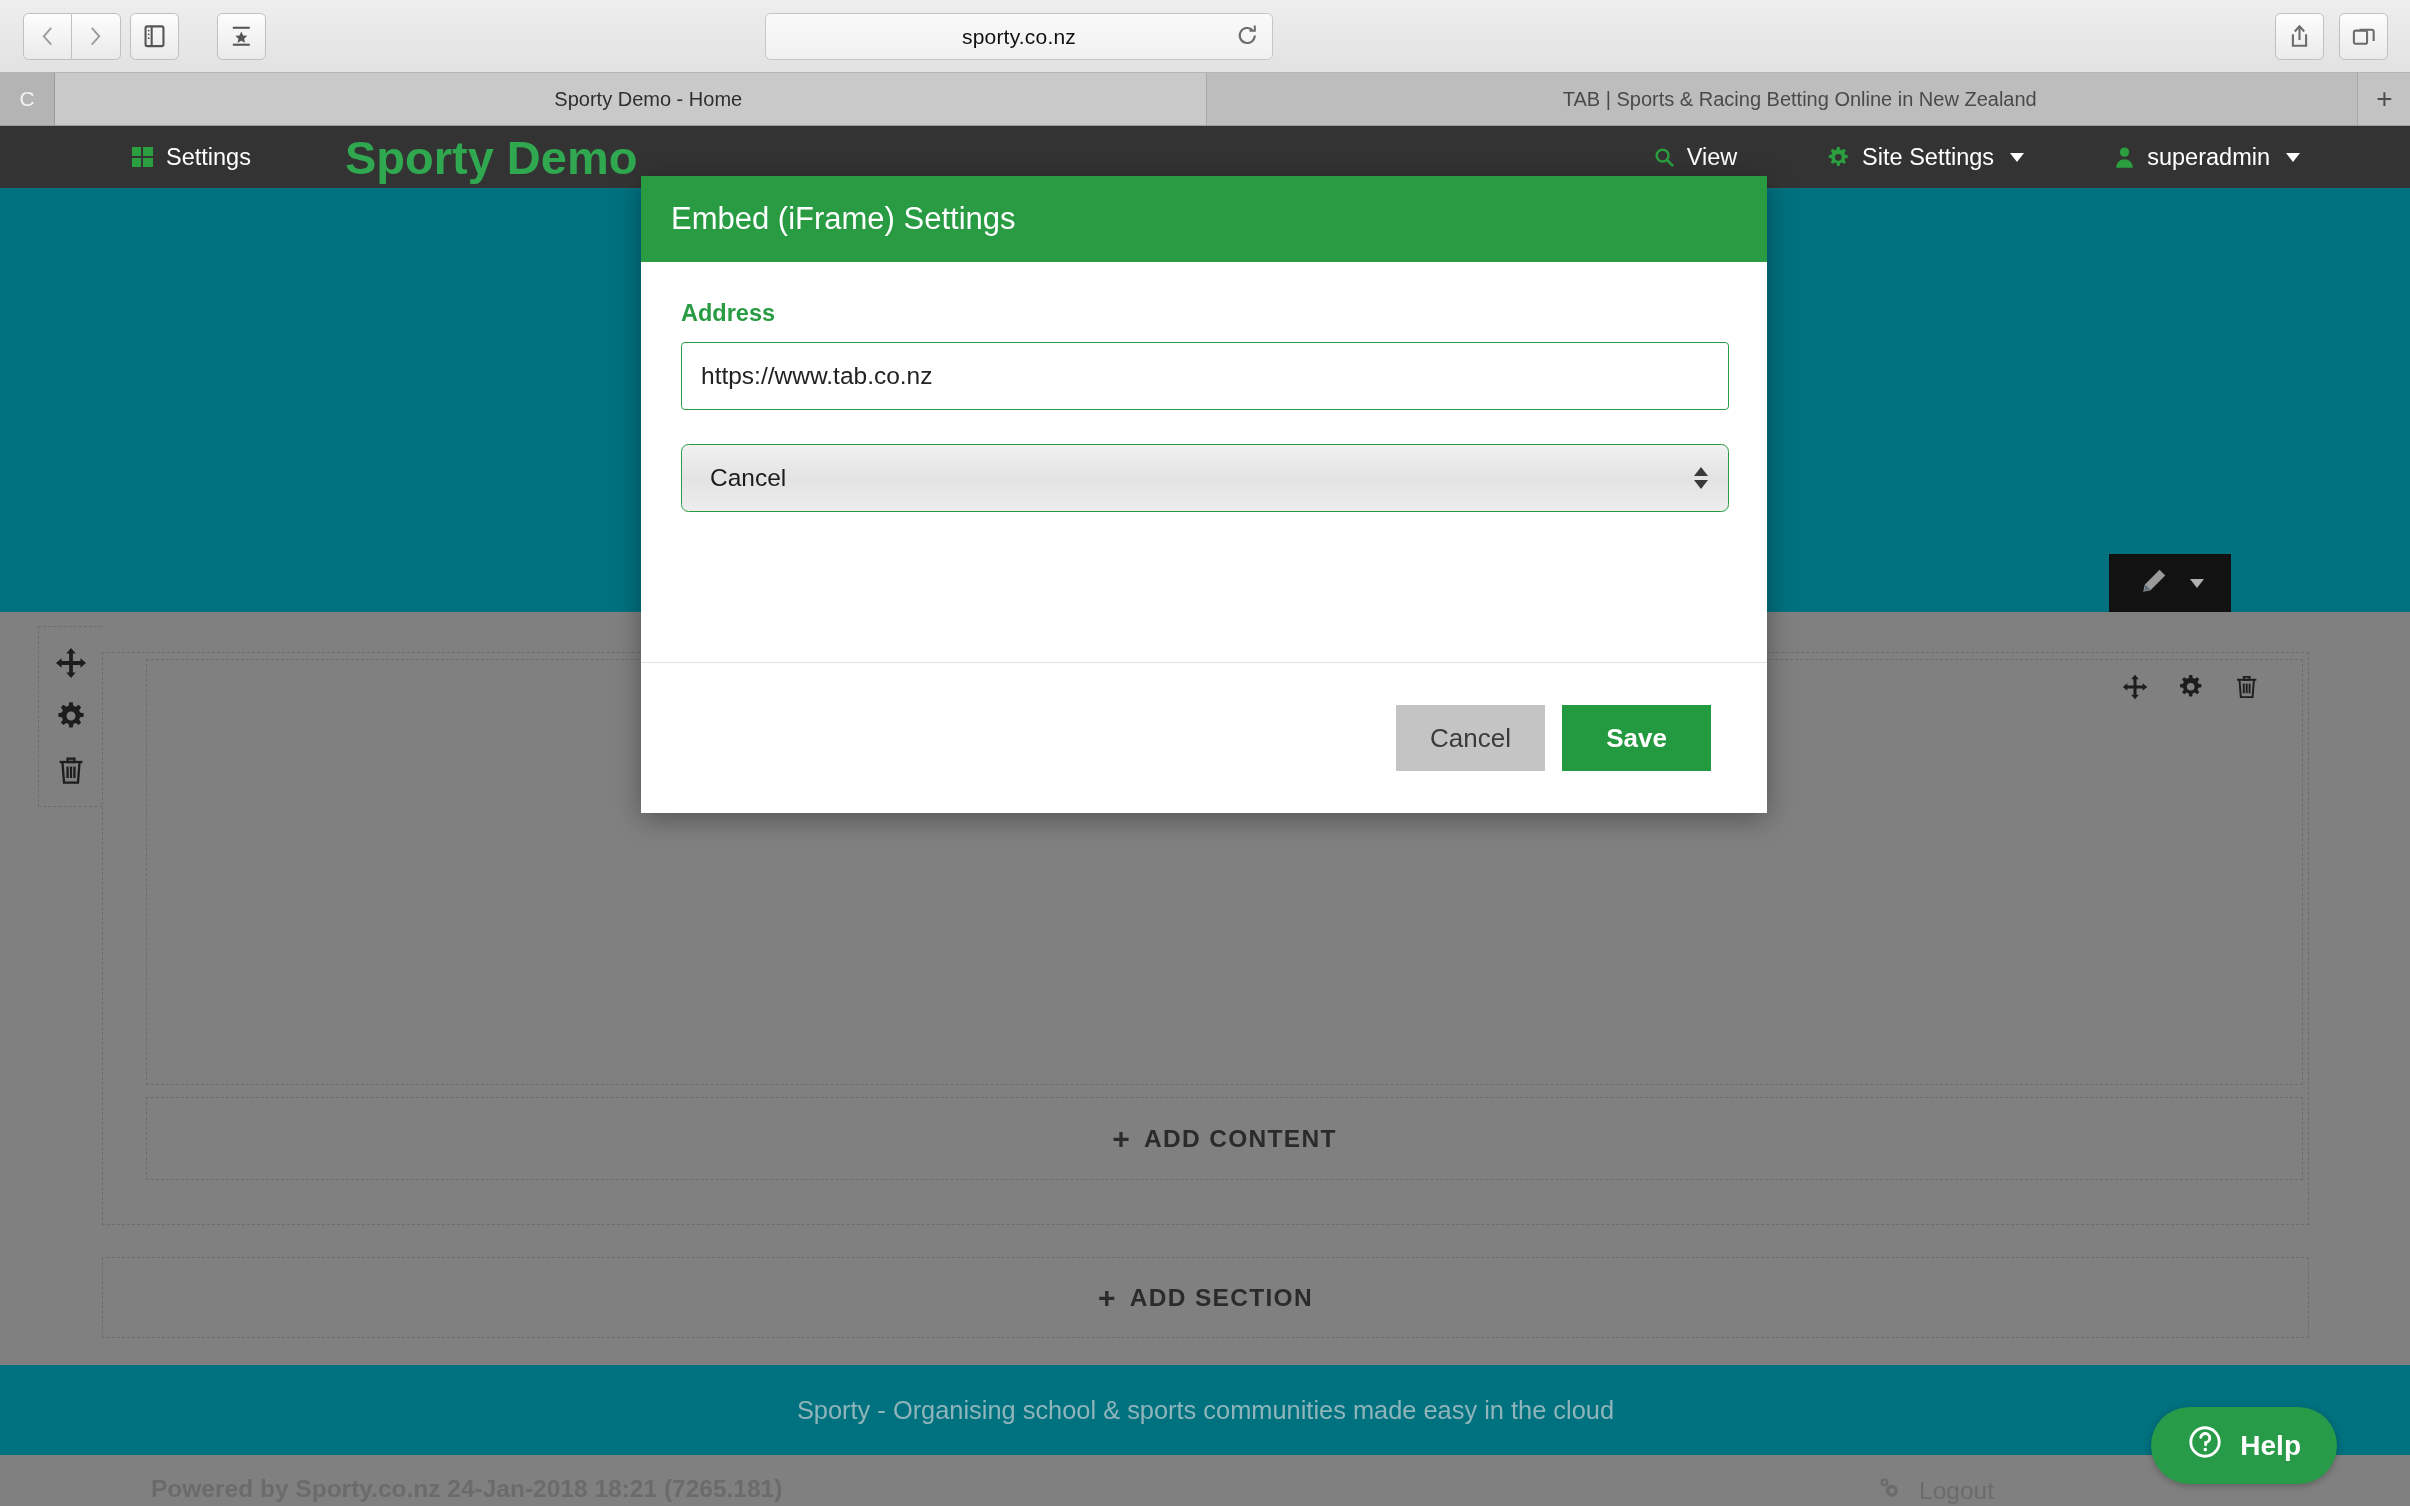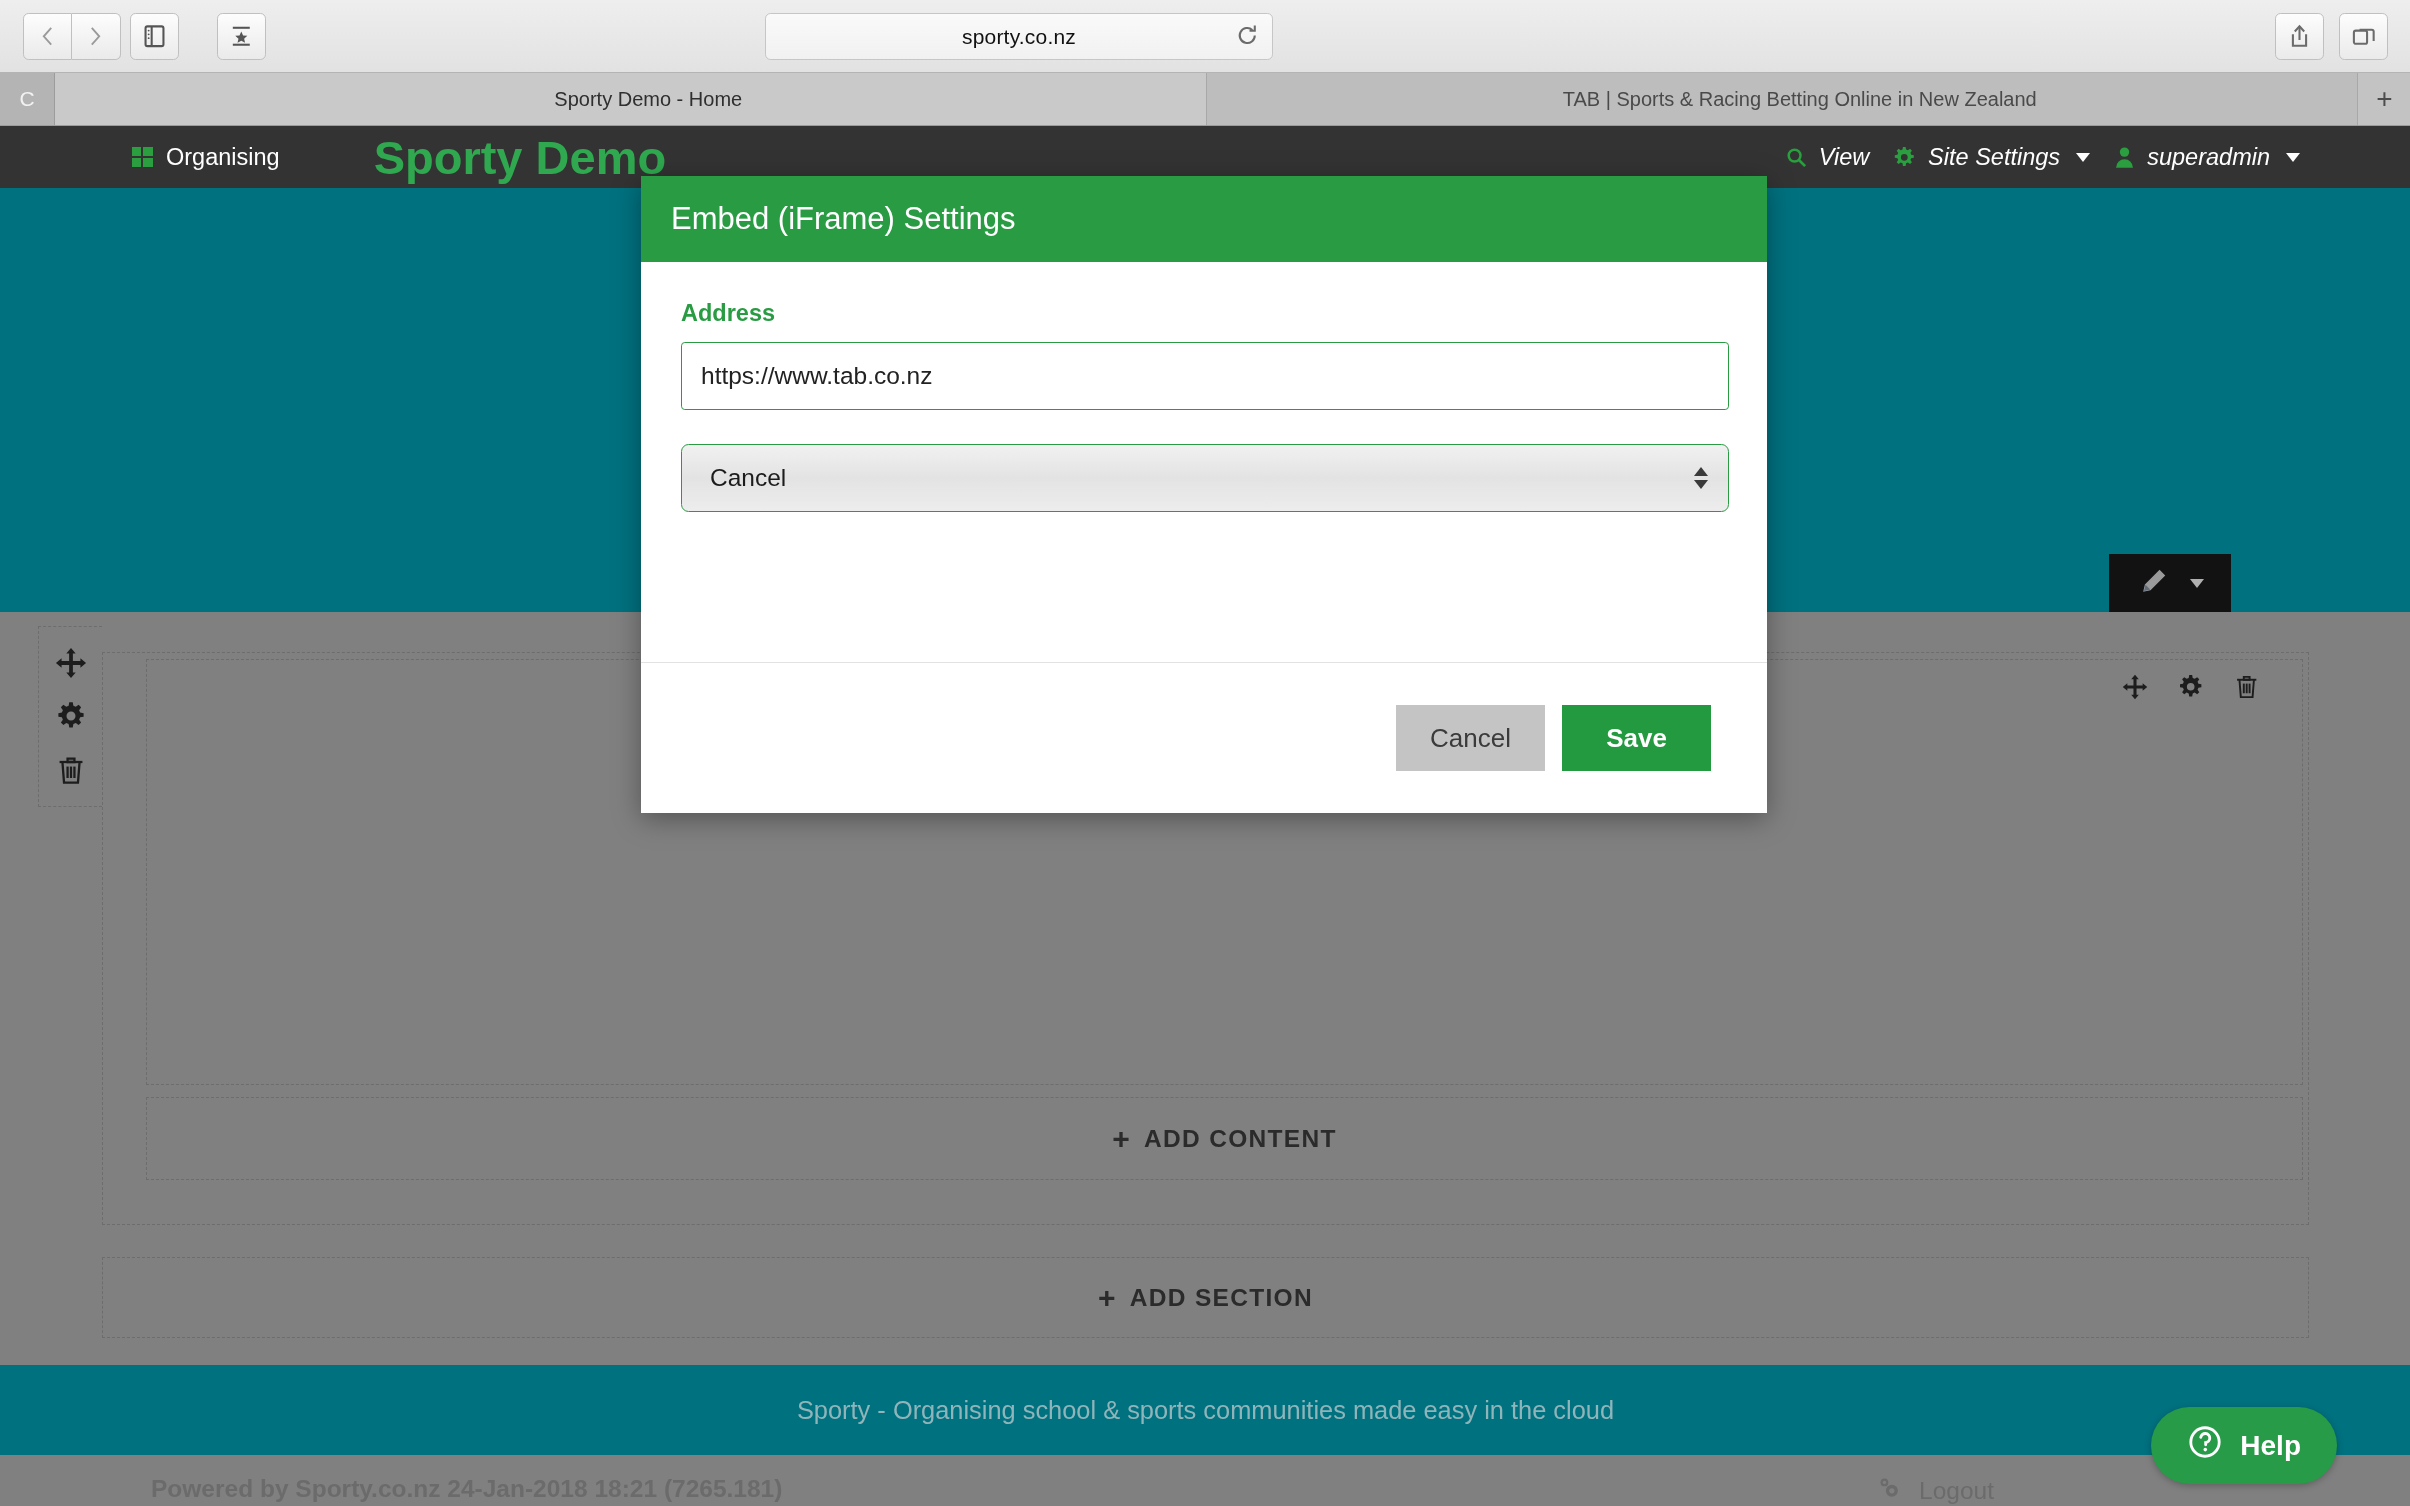--- a/index.html
+++ b/index.html
@@ -84,21 +84,21 @@
     display: flex; align-items: center; gap: 13px;
     margin-left: 132px;
   }
   .grid-icon { width: 21px; height: 21px; display: grid;
     grid-template-columns: 9.4px 9.4px; grid-template-rows: 9.4px 9.4px; gap: 1.9px; }
   .grid-icon i { background: #2b9e3f; display: block; }
   .nav-label { color: #ffffff; font-size: 23.5px; }
   .site-title {
     margin-left: 94px; color: #2fa84f; font-size: 47px; font-weight: 700;
   }
-  .nav-right { margin-left: auto; display: flex; align-items: center; gap: 24px; margin-right: 111px; font-style: italic; }
+  .nav-right { margin-left: auto; display: flex; align-items: center; gap: 90px; margin-right: 111px; }
   .nav-item { display: flex; align-items: center; gap: 12.2px; color: #ffffff; font-size: 23.5px; }
   .caret-down {
     width: 0; height: 0; border-left: 7.5px solid transparent;
     border-right: 7.5px solid transparent; border-top: 9.4px solid #ffffff;
     margin-left: 3.8px;
   }
   .green-ico { color: #2b9e3f; display: flex; align-items: center; }
 
   
   .page-teal {
@@ -339,21 +339,21 @@
 </div>
 
 <div class="app-nav">
   <div class="nav-dashboard">
     <span class="grid-icon">
         <i></i>
         <i></i>
         <i></i>
         <i></i>
       </span>
-    <span class="nav-label">Organising</span>
+    <span class="nav-label">Settings</span>
   </div>
   <div class="site-title">Sporty Demo</div>
 
   <div class="nav-right">
     <div class="nav-item">
       <span class="green-ico">
         <svg width="21" height="21" viewBox="0 0 22 22">
             <circle cx="9" cy="9" r="6.2" fill="none" stroke="#2b9e3f" stroke-width="2.6"></circle>
             <line x1="13.6" y1="13.6" x2="20" y2="20" stroke="#2b9e3f" stroke-width="2.8"></line>
           </svg>

